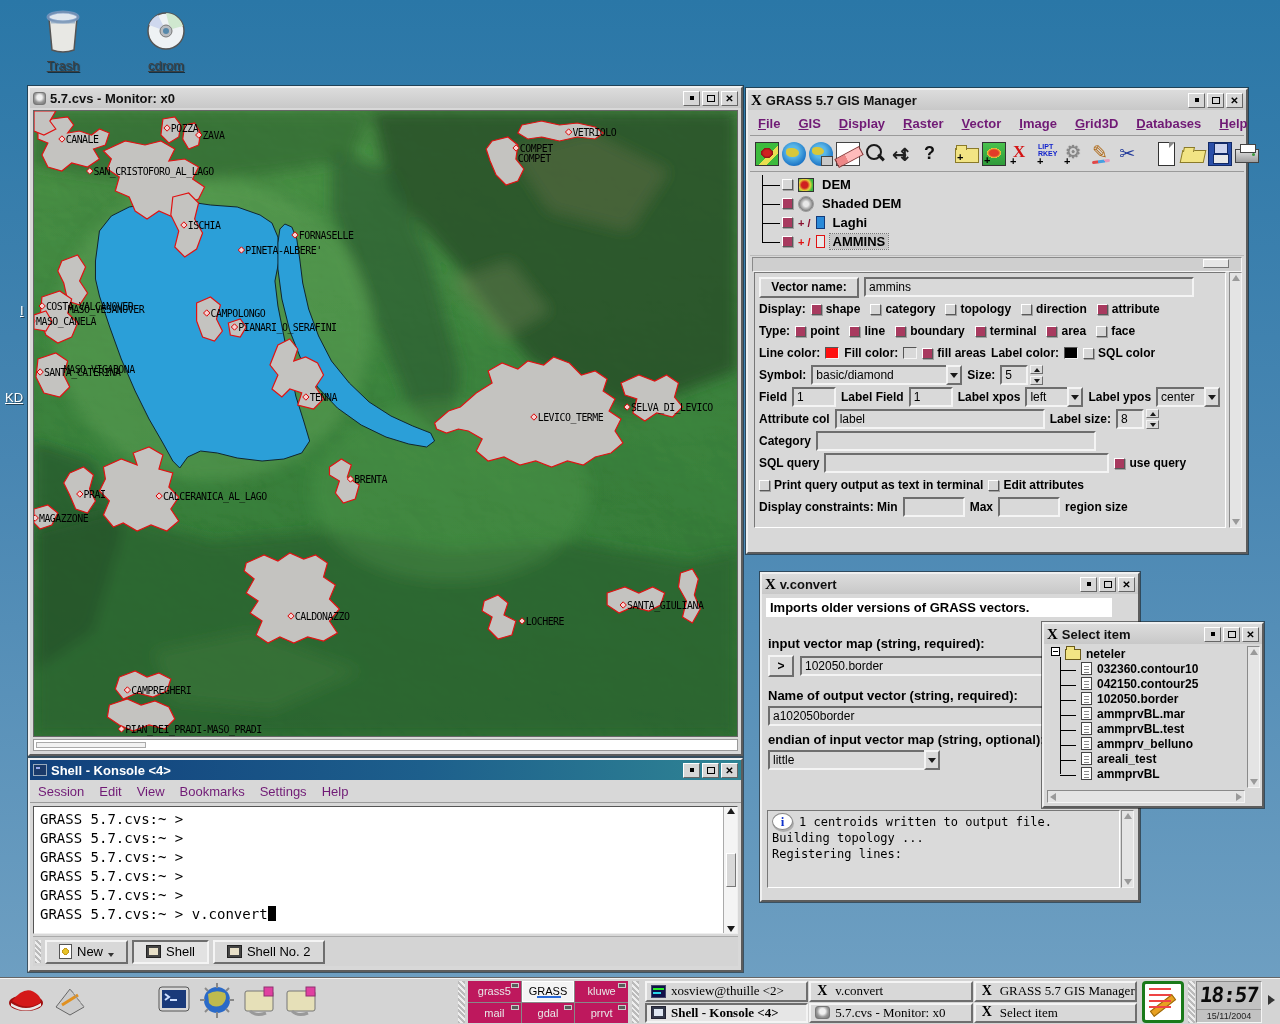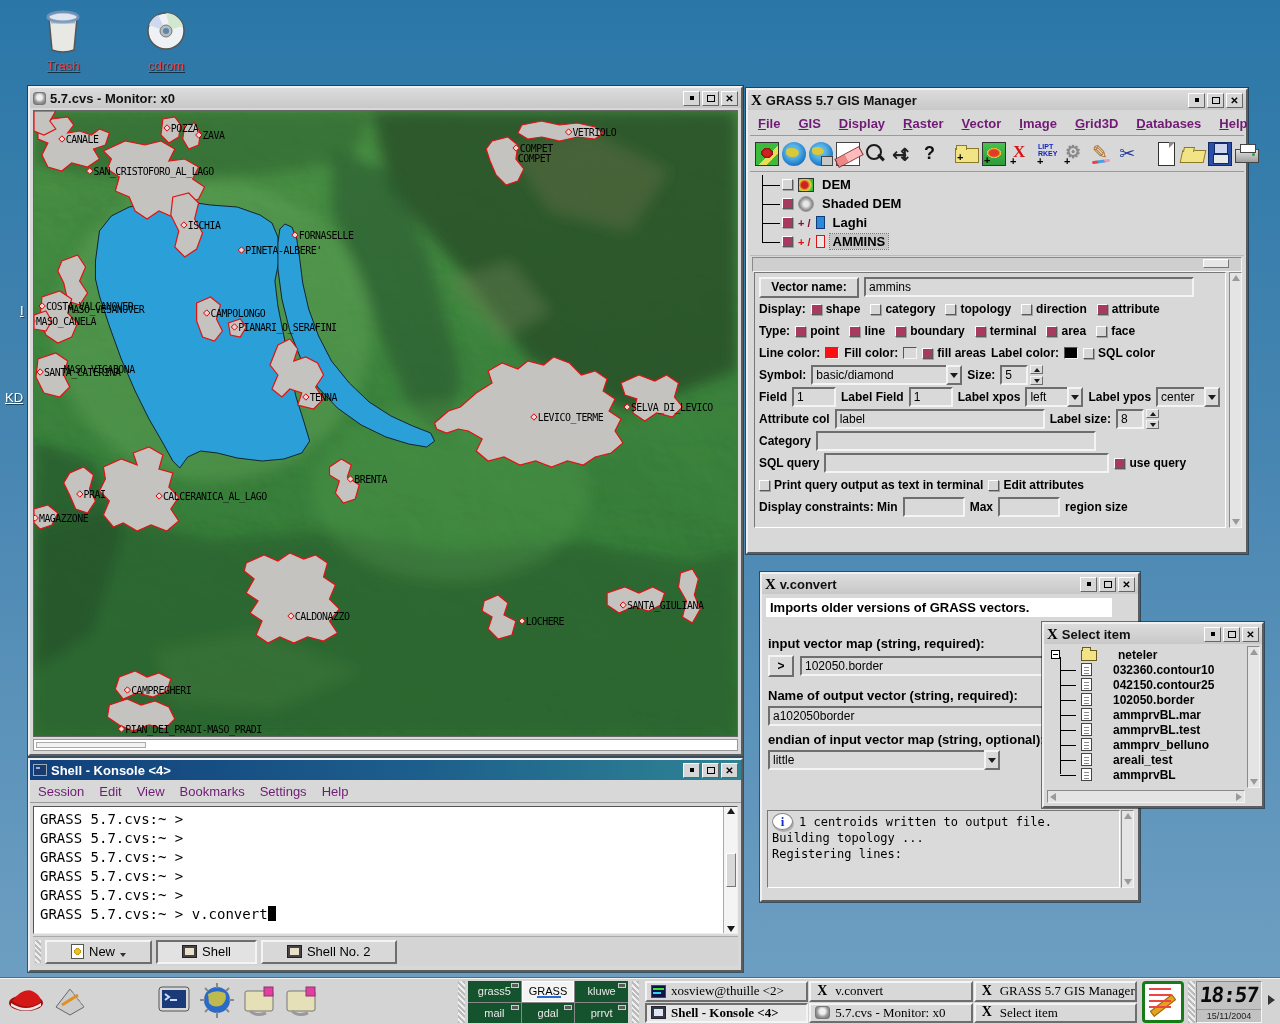--- a/index.html
+++ b/index.html
@@ -30,21 +30,21 @@
 .combo-btn{width:16px;background:#d9d9d9;border:2px solid;border-color:#f4f4f4 #6e6e6e #6e6e6e #f4f4f4;display:flex;align-items:center;justify-content:center}
 .combo-btn .tri-down{border-left-width:4px;border-right-width:4px;border-top-width:5px}
 .spin{display:inline-flex;align-items:stretch}
 .spin-btns{display:flex;flex-direction:column;justify-content:space-between;margin-left:2px}
 .spin-btns .sb{width:13px;height:9px;background:#d9d9d9;border:1px solid;border-color:#f4f4f4 #6e6e6e #6e6e6e #f4f4f4;display:flex;align-items:center;justify-content:center}
 .spin-btns .tri-up{border-left-width:3px;border-right-width:3px;border-bottom-width:4px}
 .spin-btns .tri-down{border-left-width:3px;border-right-width:3px;border-top-width:4px}
 .scroll-v{position:absolute;width:13px;background:#e4e4e4;border:1px solid;border-color:#8a8a8a #f4f4f4 #f4f4f4 #8a8a8a;display:flex;flex-direction:column;justify-content:space-between;align-items:center;padding:2px 0}
 .scroll-v .tri-up{border-bottom-color:#9a9a9a}.scroll-v .tri-down{border-top-color:#9a9a9a}
 
-.dicon{position:absolute;width:70px;text-align:center;color:#ef4444}
+.dicon{position:absolute;width:70px;text-align:center;color:#404040}
 .dicon .dlabel{font:13px "Liberation Sans",sans-serif;text-decoration:underline;text-shadow:1px 1px 1px rgba(0,0,0,.6)}
 .dfrag{position:absolute;color:#fff;font:13px "Liberation Sans",sans-serif;text-decoration:underline;text-shadow:1px 1px 1px rgba(0,0,0,.5)}
 
 #monitor-win{left:28px;top:86px;width:715px;height:670px;z-index:1}
 #map-area{position:absolute;left:3px;top:22px;right:3px;bottom:17px;border:1px solid #666;background:#3f8b41}
 #map-area svg{position:absolute;inset:0;width:100%;height:100%}
 #map-bottom{position:absolute;left:3px;right:3px;bottom:3px;height:12px;background:#fff;border:1px solid #999}
 #map-bottom .hthumb{position:absolute;left:2px;top:2px;width:110px;height:6px;border:1px solid #aaa;background:#f2f2f2}
 .grass-mini{width:13px;height:13px;background:radial-gradient(circle at 50% 40%,#efefef 0 30%,#9a9a9a 60%,#6f6f6f 100%);border-radius:3px;border:1px solid #777}
 
@@ -121,21 +121,21 @@
 #vc-win{left:760px;top:572px;width:380px;height:330px;z-index:3}
 #vc-body{position:absolute;left:2px;right:2px;top:22px;bottom:2px;font:bold 12px "Liberation Sans",sans-serif}
 #vc-banner{position:absolute;left:2px;right:24px;top:2px;height:19px;background:#fff;display:flex;align-items:center;padding:0 4px;font:bold 13px "Liberation Sans",sans-serif}
 .vc-label{position:absolute;left:4px;font:bold 13px "Liberation Sans",sans-serif}
 #vc-out{position:absolute;left:3px;right:16px;top:214px;height:78px;background:#dadada;border:1px solid;border-color:#777 #fff #fff #777;padding:2px 4px;font:12px "DejaVu Sans Mono",monospace}
 #vc-out .msgline{display:flex;align-items:center;gap:6px;min-height:16px}
 .bubble{width:21px;height:17px;background:#fff;border:1px solid #888;border-radius:50%;color:#1133cc;font:bold 13px "Liberation Serif",serif;display:flex;align-items:center;justify-content:center;flex:none;box-shadow:1px 2px 0 rgba(0,0,0,.2)}
 
 #si-win{left:1042px;top:622px;width:222px;height:186px;z-index:4}
 #si-tree{position:absolute;left:3px;top:22px;right:17px;bottom:18px;background:#d8d8d8;overflow:hidden;padding:1px 0 0 4px}
-.si-row{display:flex;align-items:center;gap:21px;height:15px;font:bold 12px "Liberation Sans",sans-serif;position:relative;padding-left:30px}
+.si-row{display:flex;align-items:flex-start;gap:5px;height:15px;font:bold 12px "Liberation Sans",sans-serif;position:relative;padding-left:30px}
 .si-row.root{padding-left:0}
 .si-row::before{content:"";position:absolute;left:9px;top:50%;width:16px;height:1px;background:#000}
 .si-row.root::before{display:none}
 #si-rows{position:relative}
 #si-rows::after{content:"";position:absolute;left:9px;top:10px;height:calc(100% - 18px);width:1px;background:#000}
 .expander{width:9px;height:9px;background:#fff;border:1px solid #000;position:relative;flex:none}
 .expander::before{content:"";position:absolute;left:1px;right:1px;top:3px;height:1px;background:#000}
 .folder-sm{width:16px;height:11px;background:#f2e484;border:1px solid #6a5a1a;position:relative;flex:none;margin-top:2px}
 .folder-sm::before{content:"";position:absolute;top:-4px;left:0;width:7px;height:3px;background:#f2e484;border:1px solid #6a5a1a;border-bottom:none}
 .doc{width:11px;height:13px;background:#fff;border:1px solid #444;position:relative;flex:none}
@@ -148,32 +148,32 @@
 #k-title .kicon::before{content:"";position:absolute;left:2px;top:2px;width:4px;height:2px;background:#9ae}
 #k-menubar{height:23px;background:#d8d8d8;gap:15px}
 #k-menubar .menu-item{font:13px "Liberation Sans",sans-serif;font-weight:normal}
 #k-term{position:absolute;left:3px;right:3px;top:46px;height:128px;background:#fff;border:1px solid;border-color:#555 #eee #eee #555;padding:4px 6px;overflow:hidden}
 .term-line{font:14px "DejaVu Sans Mono",monospace;color:#000;height:19px;white-space:pre}
 .block-cursor{display:inline-block;width:8px;height:15px;background:#000;vertical-align:-2px}
 #k-scroll{position:absolute;right:4px;top:47px;height:126px;width:14px;background:#f4f4f4;border-left:1px solid #aaa;display:flex;flex-direction:column;align-items:center;justify-content:space-between;padding:1px 0}
 #k-scroll .kthumb{width:10px;height:34px;background:#d8d8d8;border:1px solid;border-color:#fff #777 #777 #fff}
 #k-tabbar{position:absolute;left:3px;right:3px;top:176px;height:30px;background:#d4d4d4;display:flex;align-items:center;gap:4px;padding-left:12px;border-top:1px solid #aaa}
 #k-tabbar::before{content:"";position:absolute;left:2px;top:3px;bottom:3px;width:6px;background:repeating-linear-gradient(45deg,#bbb 0 2px,#eee 2px 4px)}
-.ktab{height:24px;display:inline-flex;align-items:center;gap:5px;padding:0 24px;background:#d8d8d8;border:2px solid;border-color:#f4f4f4 #6e6e6e #6e6e6e #f4f4f4;font:13px "Liberation Sans",sans-serif}
+.ktab{height:24px;display:inline-flex;align-items:center;gap:5px;padding:0 12px;background:#d8d8d8;border:2px solid;border-color:#f4f4f4 #6e6e6e #6e6e6e #f4f4f4;font:13px "Liberation Sans",sans-serif}
 .ktab.active{border-color:#6e6e6e #f4f4f4 #f4f4f4 #6e6e6e;background:#e2e2e2}
 .tabicon-new{width:13px;height:15px;background:#fff;border:1px solid #555;position:relative}
 .tabicon-new::before{content:"";position:absolute;left:2px;top:3px;width:7px;height:7px;background:radial-gradient(#e8c428 0 40%,#b88a18 70%,transparent 71%)}
 .tabicon-shell{width:15px;height:13px;background:#444;border:1px solid #222;position:relative}
 .tabicon-shell::before{content:"";position:absolute;left:2px;top:2px;width:9px;height:7px;background:#e8e0c8}
 .ktab .tri-down{border-top-color:#333;border-left-width:3px;border-right-width:3px;border-top-width:4px;margin-top:6px}
 
 #taskbar{position:absolute;left:0;right:0;top:978px;height:46px;background:#d4d4d4;border-top:1px solid #f4f4f4;box-shadow:0 -1px 0 #666;z-index:10}
 .tb-icon{position:absolute;top:2px;width:40px;height:40px}
 .pager{position:absolute;left:468px;top:2px;width:160px;height:42px;display:grid;grid-template-columns:repeat(3,1fr);grid-template-rows:repeat(2,1fr);gap:1px;background:#888}
-.pcell{background:#14532d;color:#e8e8e8;font:11px "Liberation Sans",sans-serif;display:flex;align-items:center;justify-content:center;position:relative;overflow:hidden}
+.pcell{background:#be185d;color:#e8e8e8;font:11px "Liberation Sans",sans-serif;display:flex;align-items:center;justify-content:center;position:relative;overflow:hidden}
 .pcell .mini{position:absolute;right:2px;top:2px;width:8px;height:5px;border:1px solid #ccc;background:#5a5a5a}
 .pcell.active{background:#f4f4f4;color:#000;border:1px solid #fff}
 .pcell.active .underl{position:absolute;left:14px;bottom:3px;width:24px;height:2px;background:#2a6ad8}
 #win-buttons{position:absolute;left:645px;top:2px;width:492px;height:42px;display:grid;grid-template-columns:repeat(3,1fr);grid-template-rows:repeat(2,1fr);gap:1px}
 .wbtn{background:#d8d8d8;border:2px solid;border-color:#f4f4f4 #6e6e6e #6e6e6e #f4f4f4;display:flex;align-items:center;gap:5px;padding:0 4px;font:13px "Liberation Serif",serif;color:#000;overflow:hidden;white-space:nowrap}
 .wbtn.active{border-color:#6e6e6e #f4f4f4 #f4f4f4 #6e6e6e;background:#e6e6e6;font-weight:bold}
 .ti{width:15px;height:13px;flex:none;position:relative}
 .ti-xlogo::before{content:"X";font:bold 14px "Liberation Serif",serif;position:absolute;left:2px;top:-2px}
 .ti-xosview{background:#10104a;border:1px solid #446}
 .ti-xosview::before{content:"";position:absolute;left:1px;top:2px;right:1px;height:2px;background:#2ae82a}
@@ -646,21 +646,21 @@
     <div class="vc-label" style="top:40px">input vector map (string, required):</div>
     <div style="position:absolute;left:4px;top:59px;display:flex;gap:6px;align-items:center">
       <span class="btn3d" style="width:26px;height:22px">&gt;</span>
       <span class="entry" style="width:300px">102050.border</span>
     </div>
     <div class="vc-label" style="top:92px">Name of output vector (string, required):</div>
     <div style="position:absolute;left:4px;top:110px"><span class="entry" style="width:332px">a102050border</span></div>
     <div class="vc-label" style="top:136px">endian of input vector map (string, optional):</div>
     <div style="position:absolute;left:4px;top:154px">
       <span class="combo">
-          <span class="entry" style="width:216px">little</span>
+          <span class="entry" style="width:156px">little</span>
           <span class="combo-btn">
             <span class="tri-down"></span>
           </span>
         </span>
     </div>
     <div id="vc-out">
         <div class="msgline">
           <span class="bubble">i</span>
           <span>1      centroids written to output file.</span>
         </div>

